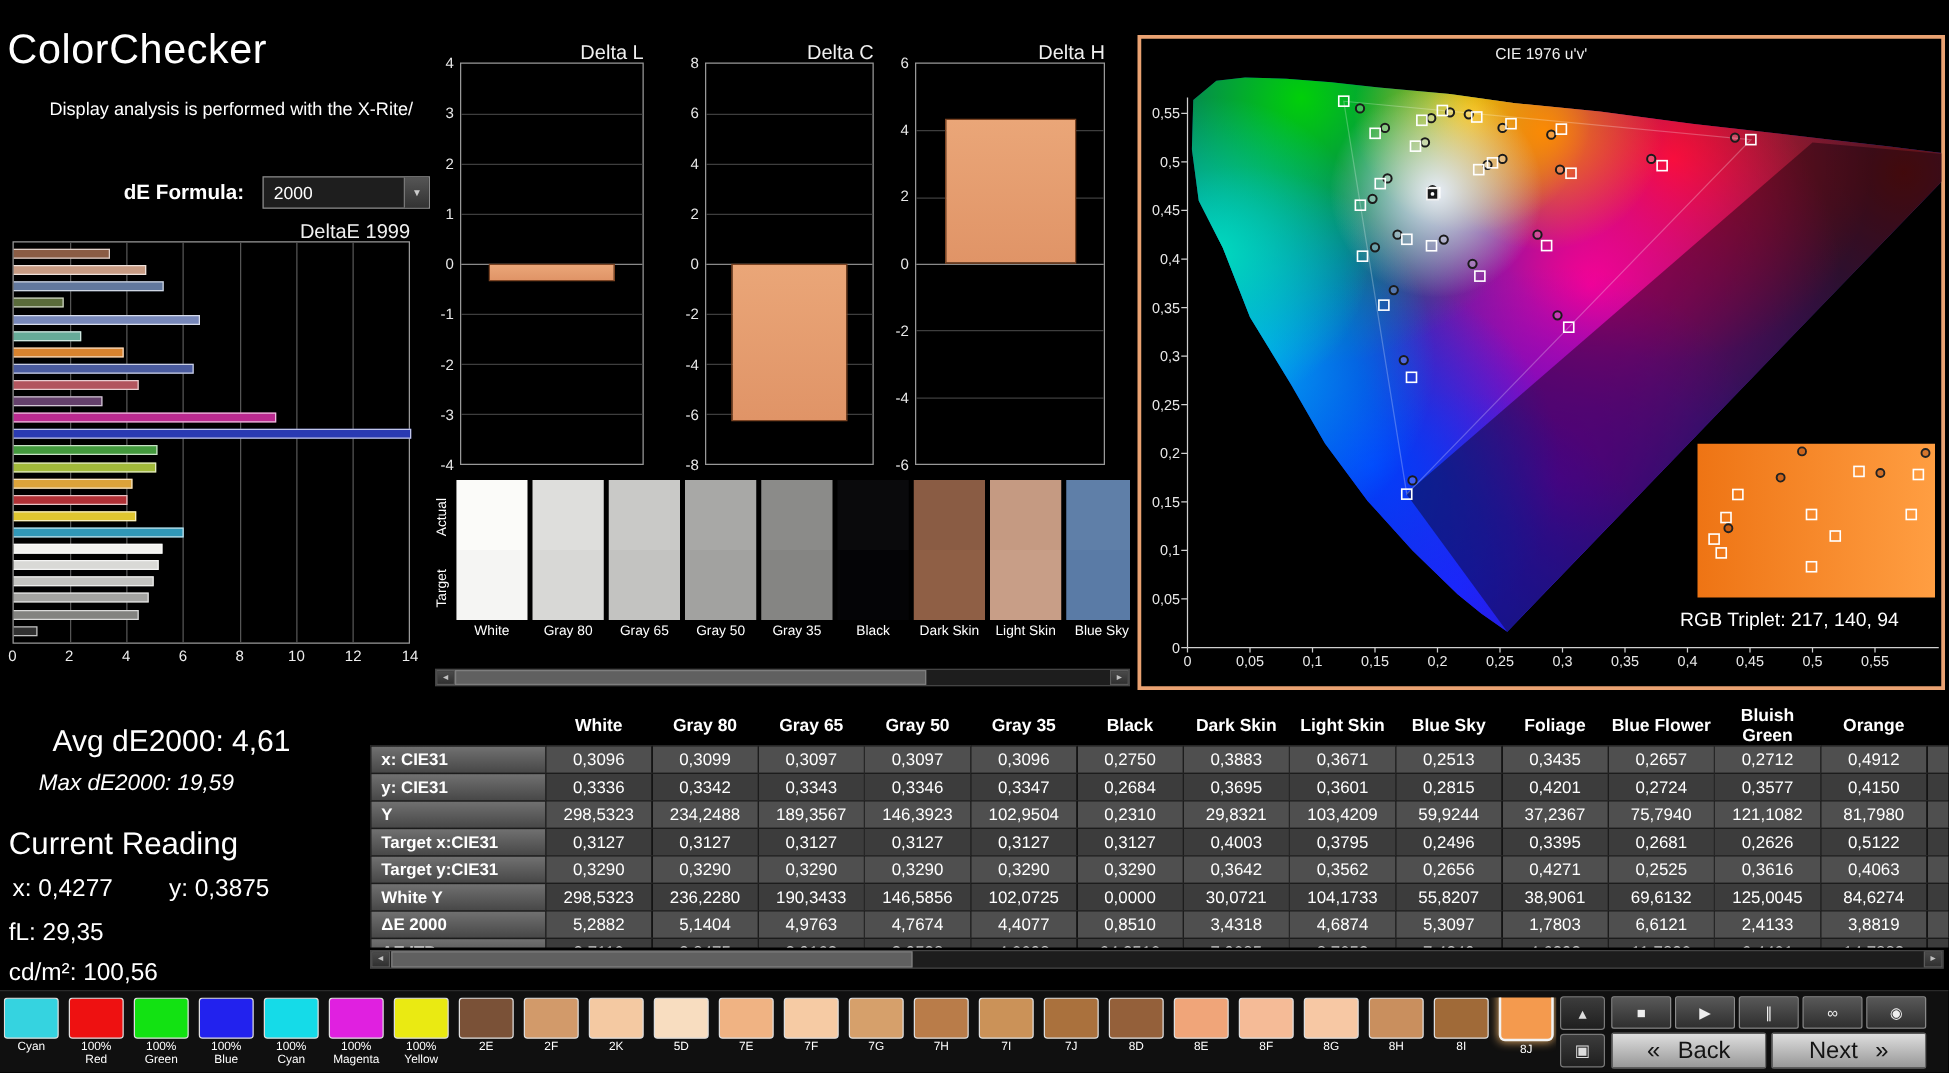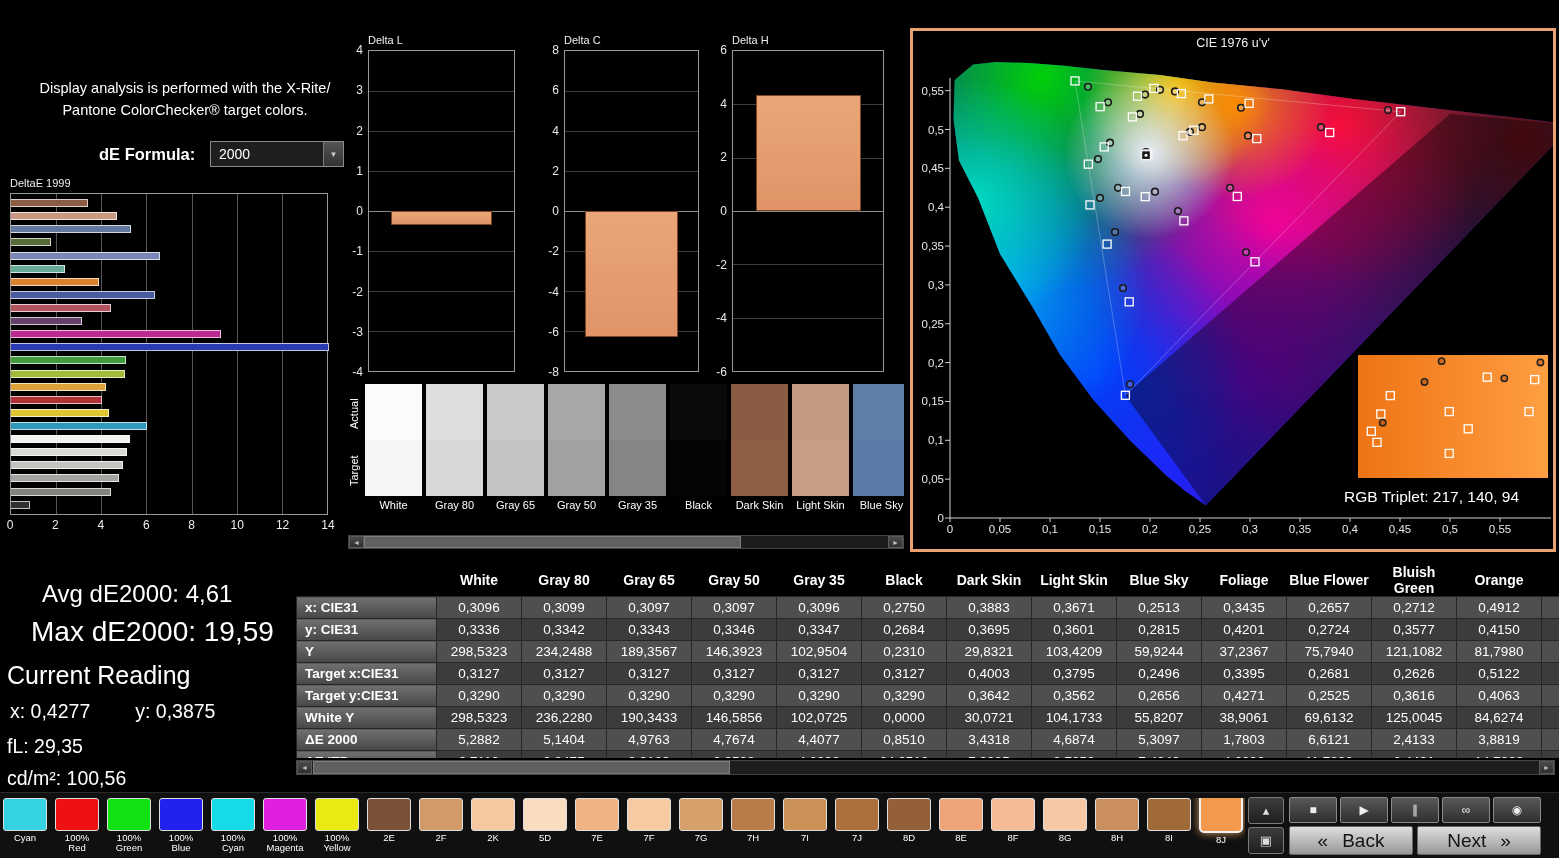--- a/index.html
+++ b/index.html
@@ -10,21 +10,21 @@
   .page-title{position:absolute;left:6px;top:20px;font-size:33px;font-weight:400;letter-spacing:.5px;}
   .desc{position:absolute;left:20px;top:78px;width:330px;text-align:center;font-size:14.5px;line-height:1.5;}
   .formula-label{position:absolute;left:99px;top:145px;font-size:16.5px;font-weight:600;}
   .formula-select{position:absolute;left:210px;top:141px;width:134px;height:26px;background:#1e1e1e;
       border:1px solid #8a8a8a;display:flex;align-items:center;justify-content:space-between;
       padding-left:8px;font-size:14px;box-sizing:border-box;cursor:pointer;}
   .formula-select .arrow{width:19px;height:100%;background:linear-gradient(#555,#333);color:#ccc;
       display:flex;align-items:center;justify-content:center;font-size:8px;border-left:1px solid #777;}
 
   
-  .chart-title{font-size:11px;color:#f0f0f0;text-align:left;}
+  .chart-title{font-size:16px;color:#f0f0f0;text-align:right;}
   .de-title{position:absolute;left:10px;top:177px;width:318px;}
   .de-plot{position:absolute;left:10px;top:193px;width:318px;height:322px;border:1px solid #999;background:#000;box-sizing:border-box;}
   .de-grid{position:absolute;inset:0;}
   .vline{position:absolute;top:0;bottom:0;width:1px;background:#565656;}
   .de-bars{position:absolute;inset:0;display:flex;flex-direction:column;justify-content:space-evenly;z-index:2;}
   .de-row{height:8px;}
   .de-bar{height:100%;border:1px solid rgba(255,255,255,.7);border-left:none;box-sizing:border-box;}
   .de-xaxis{position:absolute;left:10px;top:518px;width:318px;height:14px;}
   .xlab{position:absolute;transform:translateX(-50%);font-size:12px;color:#eee;}
 
@@ -63,21 +63,21 @@
   .cie-panel{position:absolute;left:910px;top:28px;width:646px;height:524px;border:3px solid #eaa272;
       background:#000;box-sizing:border-box;}
   .cie-title{position:absolute;top:5px;left:0;width:100%;text-align:center;font-size:12.5px;color:#f0f0f0;}
   .cie-svg{position:absolute;left:0;top:22px;width:640px;height:492px;}
   .cielab{fill:#e8e8e8;font-size:11.5px;font-family:"Liberation Sans","DejaVu Sans",sans-serif;}
   .rgb-triplet{position:absolute;right:34px;top:457px;font-size:15.5px;color:#fff;}
 
   
   .stat{position:absolute;color:#fff;margin-top:24px;}
   .st-avg{left:42px;top:556px;font-size:24px;}
-  .st-max{left:31px;top:592px;font-size:28px;}
+  .st-max{left:31px;top:592px;font-size:18px;font-style:italic;}
   .st-cur{left:7px;top:637px;font-size:25px;}
   .st-xy{left:10px;top:676px;font-size:19.5px;display:flex;gap:45px;}
   .st-fl{left:7px;top:711px;font-size:19.5px;}
   .st-cd{left:7px;top:743px;font-size:19.5px;}
 
   
   .table-wrap{position:absolute;left:296px;top:564px;width:1263px;height:194px;overflow:hidden;}
   table{border-collapse:collapse;font-size:13.5px;color:#fff;table-layout:fixed;width:1284px;}
   th{font-weight:bold;font-size:14px;height:21px;background:#000;padding:0 2px;}
   th.corner{width:136px;}
@@ -106,23 +106,23 @@
   .nav-row{display:flex;gap:4px;}
   .nav-btn{width:124px;height:29px;background:linear-gradient(#dedede,#989898);border:1px solid #666;
       color:#141414;font-size:19px;display:flex;align-items:center;justify-content:center;gap:14px;
       border-radius:2px;cursor:pointer;font-family:inherit;}
 </style>
 </head>
 <body>
 
 <div class="app">
 
+  <div class="page-title">ColorChecker</div>
   <div class="desc">
     <div>Display analysis is performed with the X-Rite/</div>
-    <div>Pantone ColorChecker® target colors.</div>
   </div>
   <div class="formula-label">dE Formula:</div>
   <div class="formula-select">
     <span>2000</span>
     <span class="arrow">▼</span>
   </div>
 
   <div class="chart-title de-title">DeltaE 1999</div>
   <div class="de-plot">
     <div class="de-grid">

